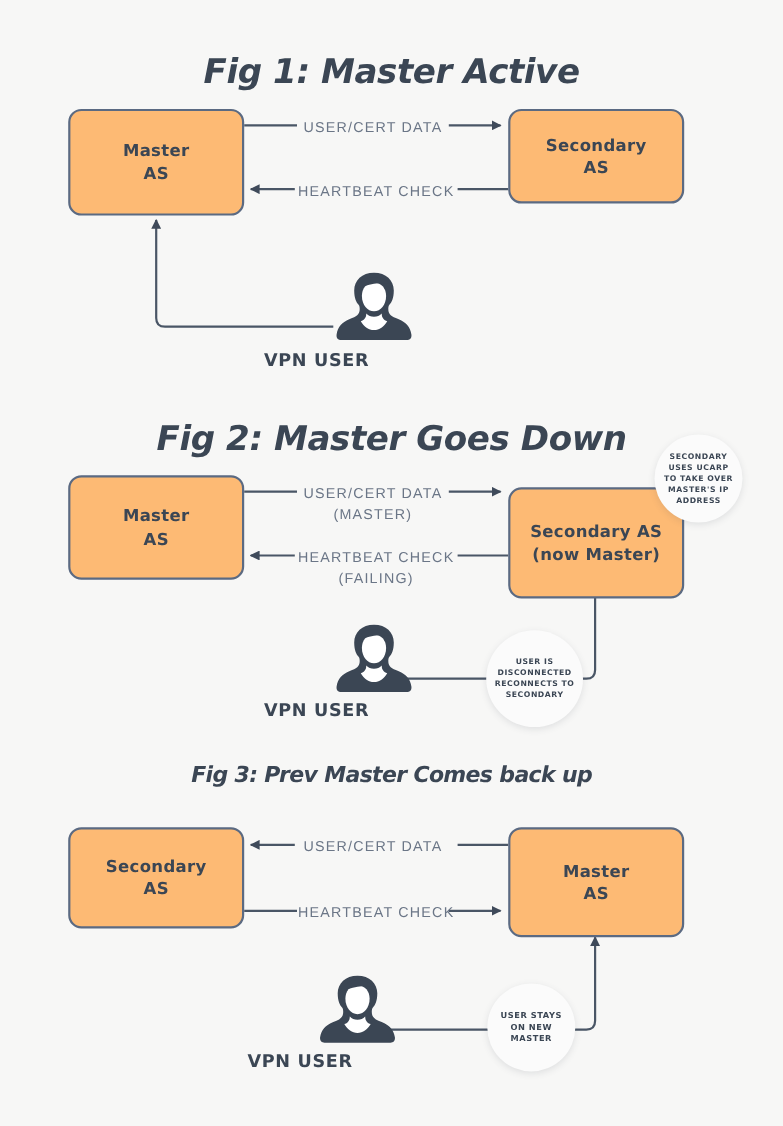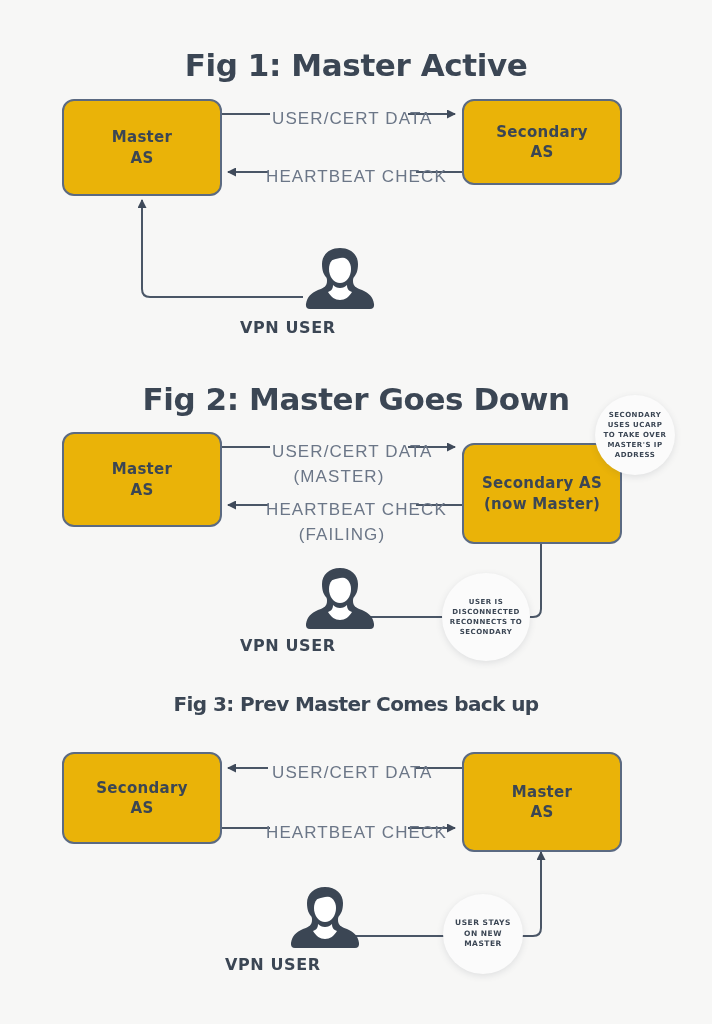--- a/index.html
+++ b/index.html
@@ -30,49 +30,50 @@
   }
   .fig-title {
     position: absolute;
     width: 712px;
     text-align: center;
     color: #3b4654;
     font-family: "DejaVu Sans", sans-serif;
     font-weight: bold;
     letter-spacing: -0.4px;
     white-space: nowrap;
+    font-style: italic;
   }
   #title-1 { top: 47px; font-size: 31px; }
   #title-2 { top: 381px; font-size: 31px; }
   #title-3 { top: 692px; font-size: 20px; letter-spacing: -0.6px; }
 
   .node-box {
     position: absolute;
     box-sizing: border-box;
     border: 2px solid #5b6a82;
     border-radius: 12px;
-    background: #eab308;
+    background: #fdba74;
     display: flex;
     flex-direction: column;
     align-items: center;
     justify-content: center;
     color: #3b4654;
     font-family: "DejaVu Sans", sans-serif;
     font-weight: bold;
     font-size: 15px;
     line-height: 1.35;
     letter-spacing: 0.3px;
   }
   .node-box span { display: block; }
 
   .edge-label {
     position: absolute;
     color: #6b7687;
     font-family: "Liberation Sans", sans-serif;
-    font-size: 17px;
+    font-size: 13px;
     letter-spacing: 1.1px;
     text-align: center;
     white-space: nowrap;
     line-height: 1.45;
   }
   .edge-label span { display: block; }
 
   .callout {
     position: absolute;
     border-radius: 50%;

